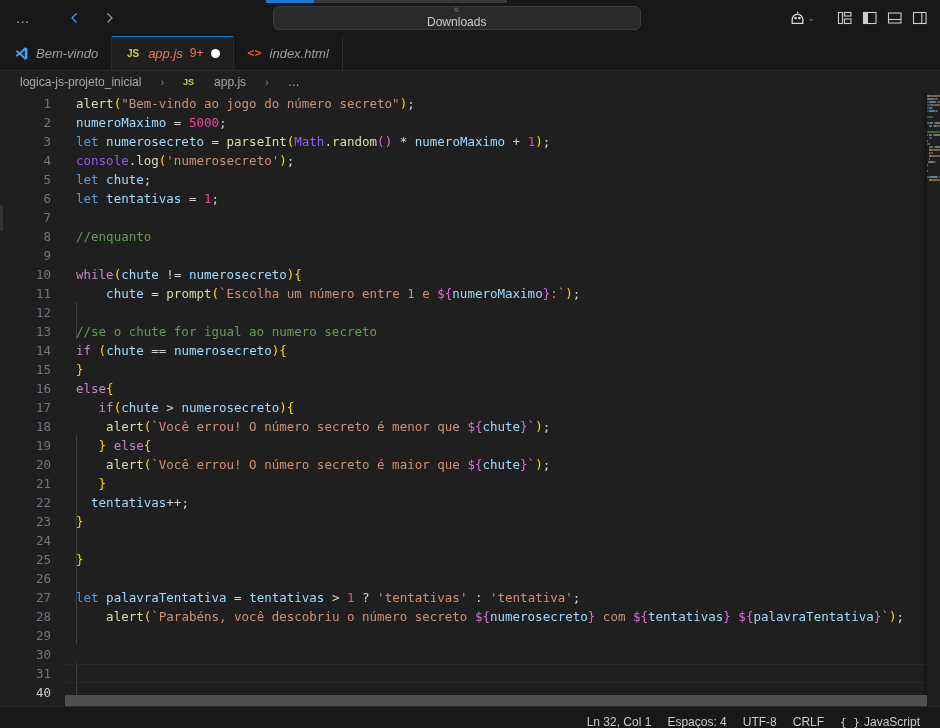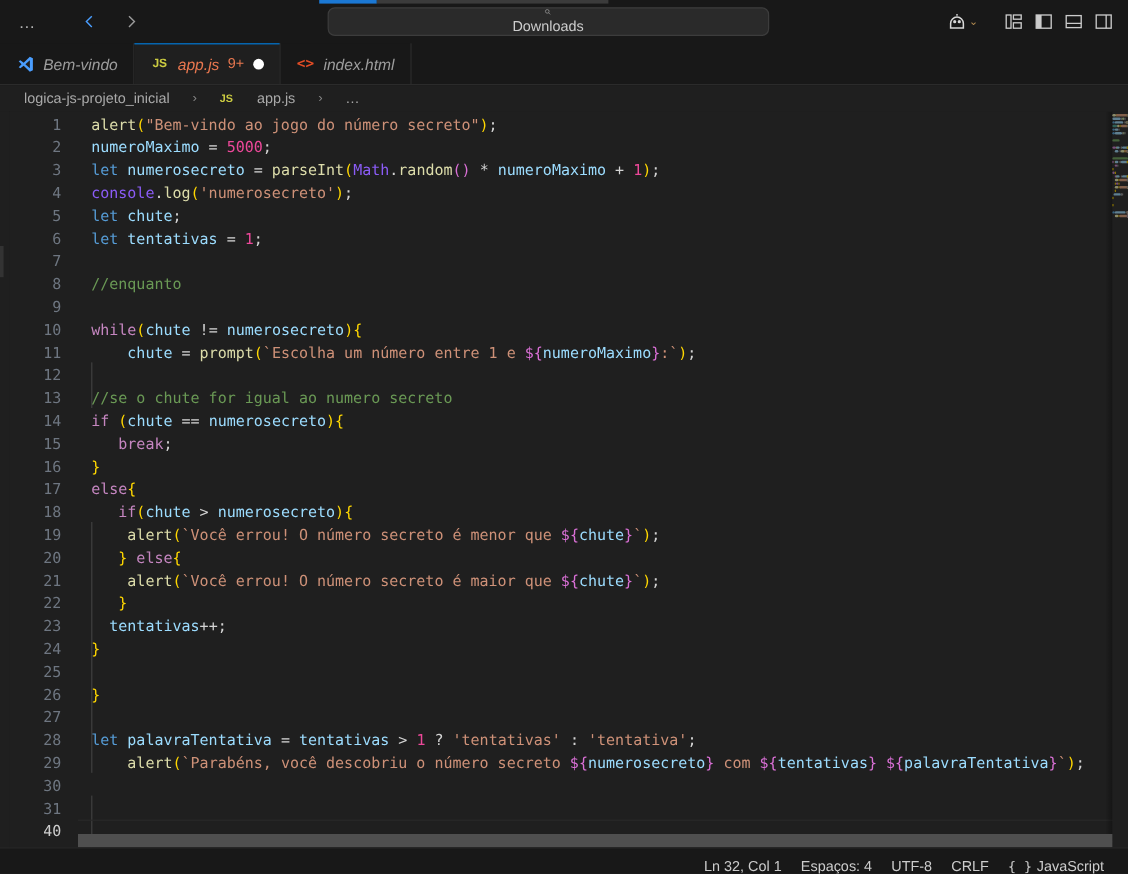--- a/index.html
+++ b/index.html
@@ -352,21 +352,20 @@
           <div class="cline"><span class="t-kw">let</span><span class="t-op"> </span><span class="t-var">chute</span><span class="t-op">;</span></div>
           <div class="cline"><span class="t-kw">let</span><span class="t-op"> </span><span class="t-var">tentativas</span><span class="t-op"> </span><span class="t-op">=</span><span class="t-op"> </span><span class="t-num">1</span><span class="t-op">;</span></div>
           <div class="cline">&nbsp;</div>
           <div class="cline"><span class="t-com">//enquanto</span></div>
           <div class="cline">&nbsp;</div>
           <div class="cline"><span class="t-ctrl">while</span><span class="t-p1">(</span><span class="t-var">chute</span><span class="t-op"> </span><span class="t-op">!</span><span class="t-op">=</span><span class="t-op"> </span><span class="t-var">numerosecreto</span><span class="t-p1">)</span><span class="t-p1">{</span></div>
           <div class="cline">    <span class="t-var">chute</span><span class="t-op"> </span><span class="t-op">=</span><span class="t-op"> </span><span class="t-fn">prompt</span><span class="t-p1">(</span><span class="t-str">`</span><span class="t-str">Escolha um número entre 1 e </span><span class="t-p2">${</span><span class="t-var">numeroMaximo</span><span class="t-p2">}</span><span class="t-str">:</span><span class="t-str">`</span><span class="t-p1">)</span><span class="t-op">;</span></div>
           <div class="cline">&nbsp;</div>
           <div class="cline"><span class="t-com">//se o chute for igual ao numero secreto</span></div>
           <div class="cline"><span class="t-ctrl">if</span><span class="t-op"> </span><span class="t-p1">(</span><span class="t-var">chute</span><span class="t-op"> </span><span class="t-op">=</span><span class="t-op">=</span><span class="t-op"> </span><span class="t-var">numerosecreto</span><span class="t-p1">)</span><span class="t-p1">{</span></div>
-          <div class="cline">   <span class="t-ctrl">break</span><span class="t-op">;</span></div>
           <div class="cline"><span class="t-p1">}</span></div>
           <div class="cline"><span class="t-ctrl">else</span><span class="t-p1">{</span></div>
           <div class="cline">   <span class="t-ctrl">if</span><span class="t-p1">(</span><span class="t-var">chute</span><span class="t-op"> </span><span class="t-op">&gt;</span><span class="t-op"> </span><span class="t-var">numerosecreto</span><span class="t-p1">)</span><span class="t-p1">{</span></div>
           <div class="cline">    <span class="t-fn">alert</span><span class="t-p1">(</span><span class="t-str">`</span><span class="t-str">Você errou! O número secreto é menor que </span><span class="t-p2">${</span><span class="t-var">chute</span><span class="t-p2">}</span><span class="t-str">`</span><span class="t-p1">)</span><span class="t-op">;</span></div>
           <div class="cline">   <span class="t-p1">}</span><span class="t-op"> </span><span class="t-ctrl">else</span><span class="t-p1">{</span></div>
           <div class="cline">    <span class="t-fn">alert</span><span class="t-p1">(</span><span class="t-str">`</span><span class="t-str">Você errou! O número secreto é maior que </span><span class="t-p2">${</span><span class="t-var">chute</span><span class="t-p2">}</span><span class="t-str">`</span><span class="t-p1">)</span><span class="t-op">;</span></div>
           <div class="cline">   <span class="t-p1">}</span></div>
           <div class="cline">  <span class="t-var">tentativas</span><span class="t-op">+</span><span class="t-op">+</span><span class="t-op">;</span></div>
           <div class="cline"><span class="t-p1">}</span></div>
           <div class="cline">&nbsp;</div>

